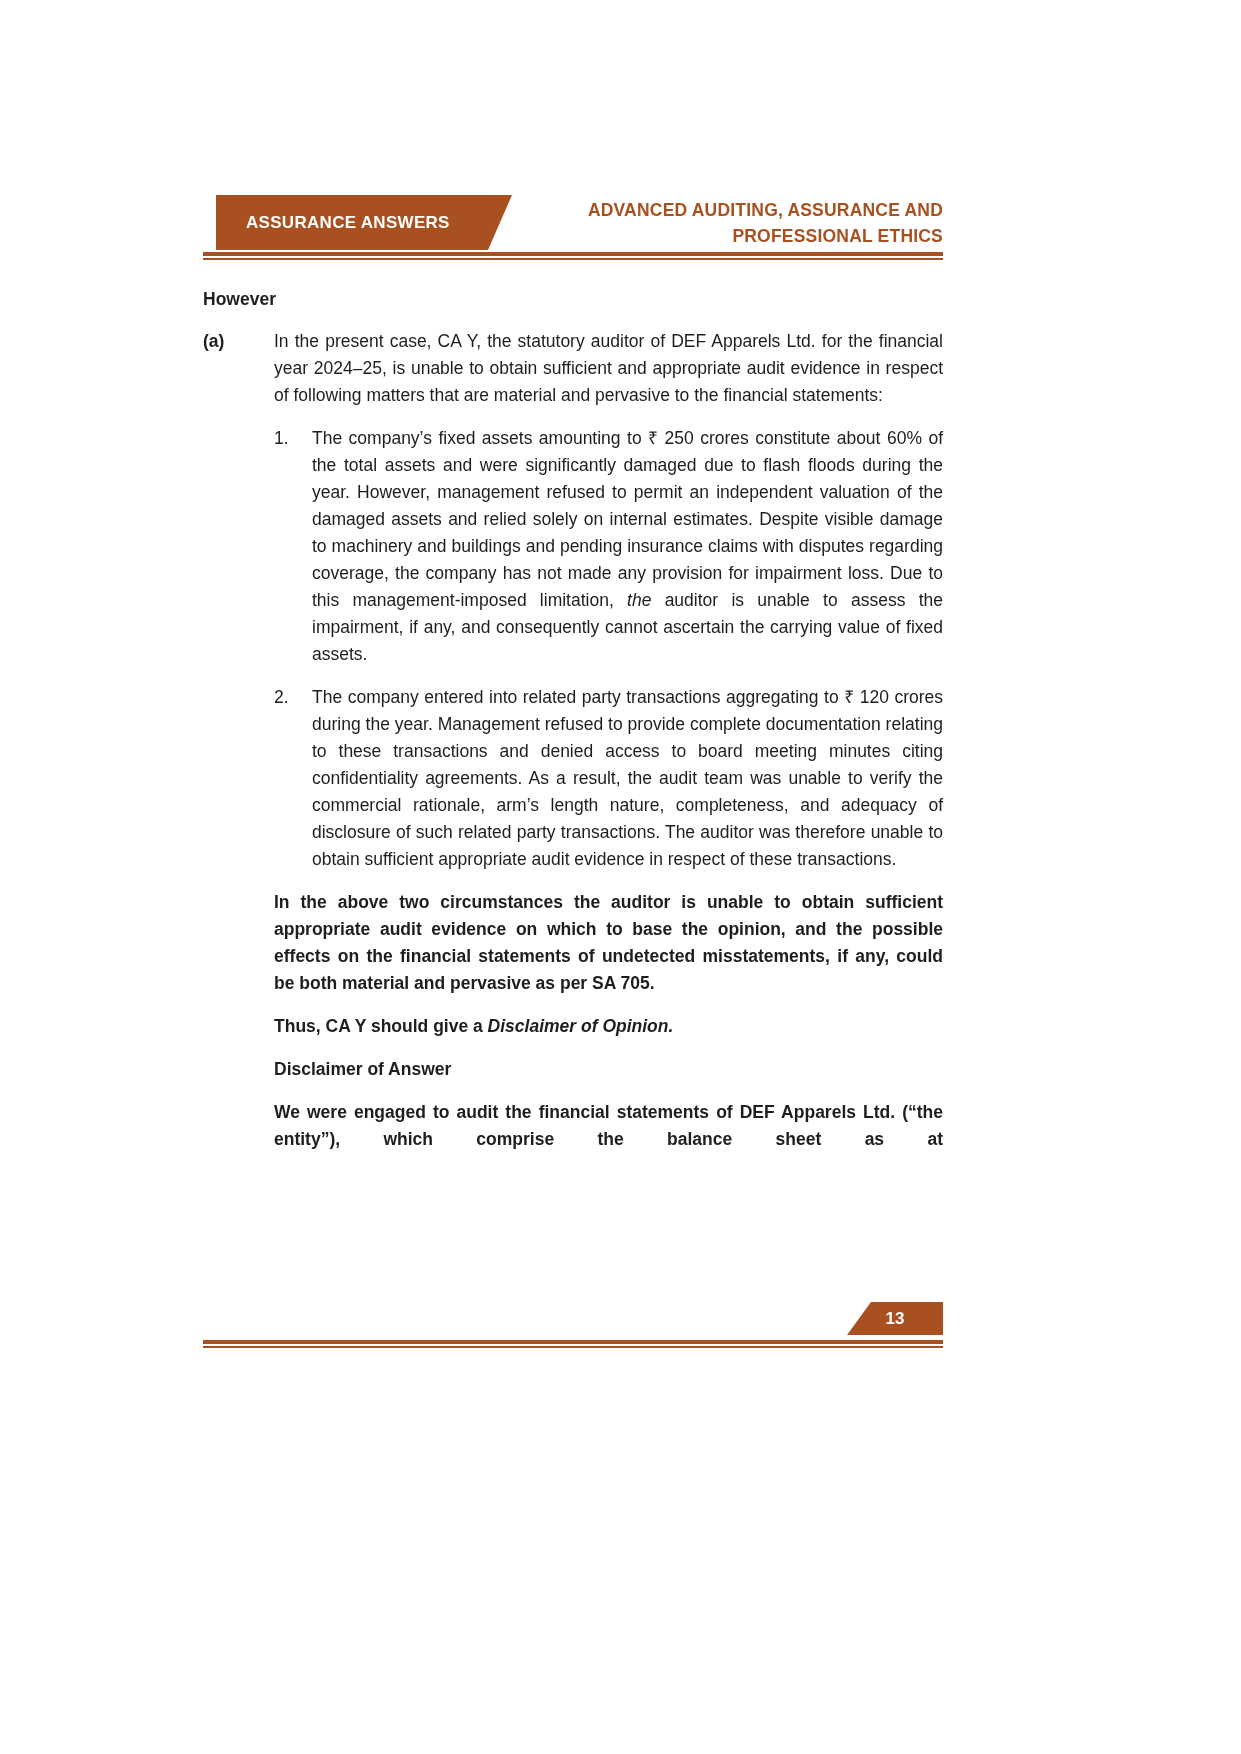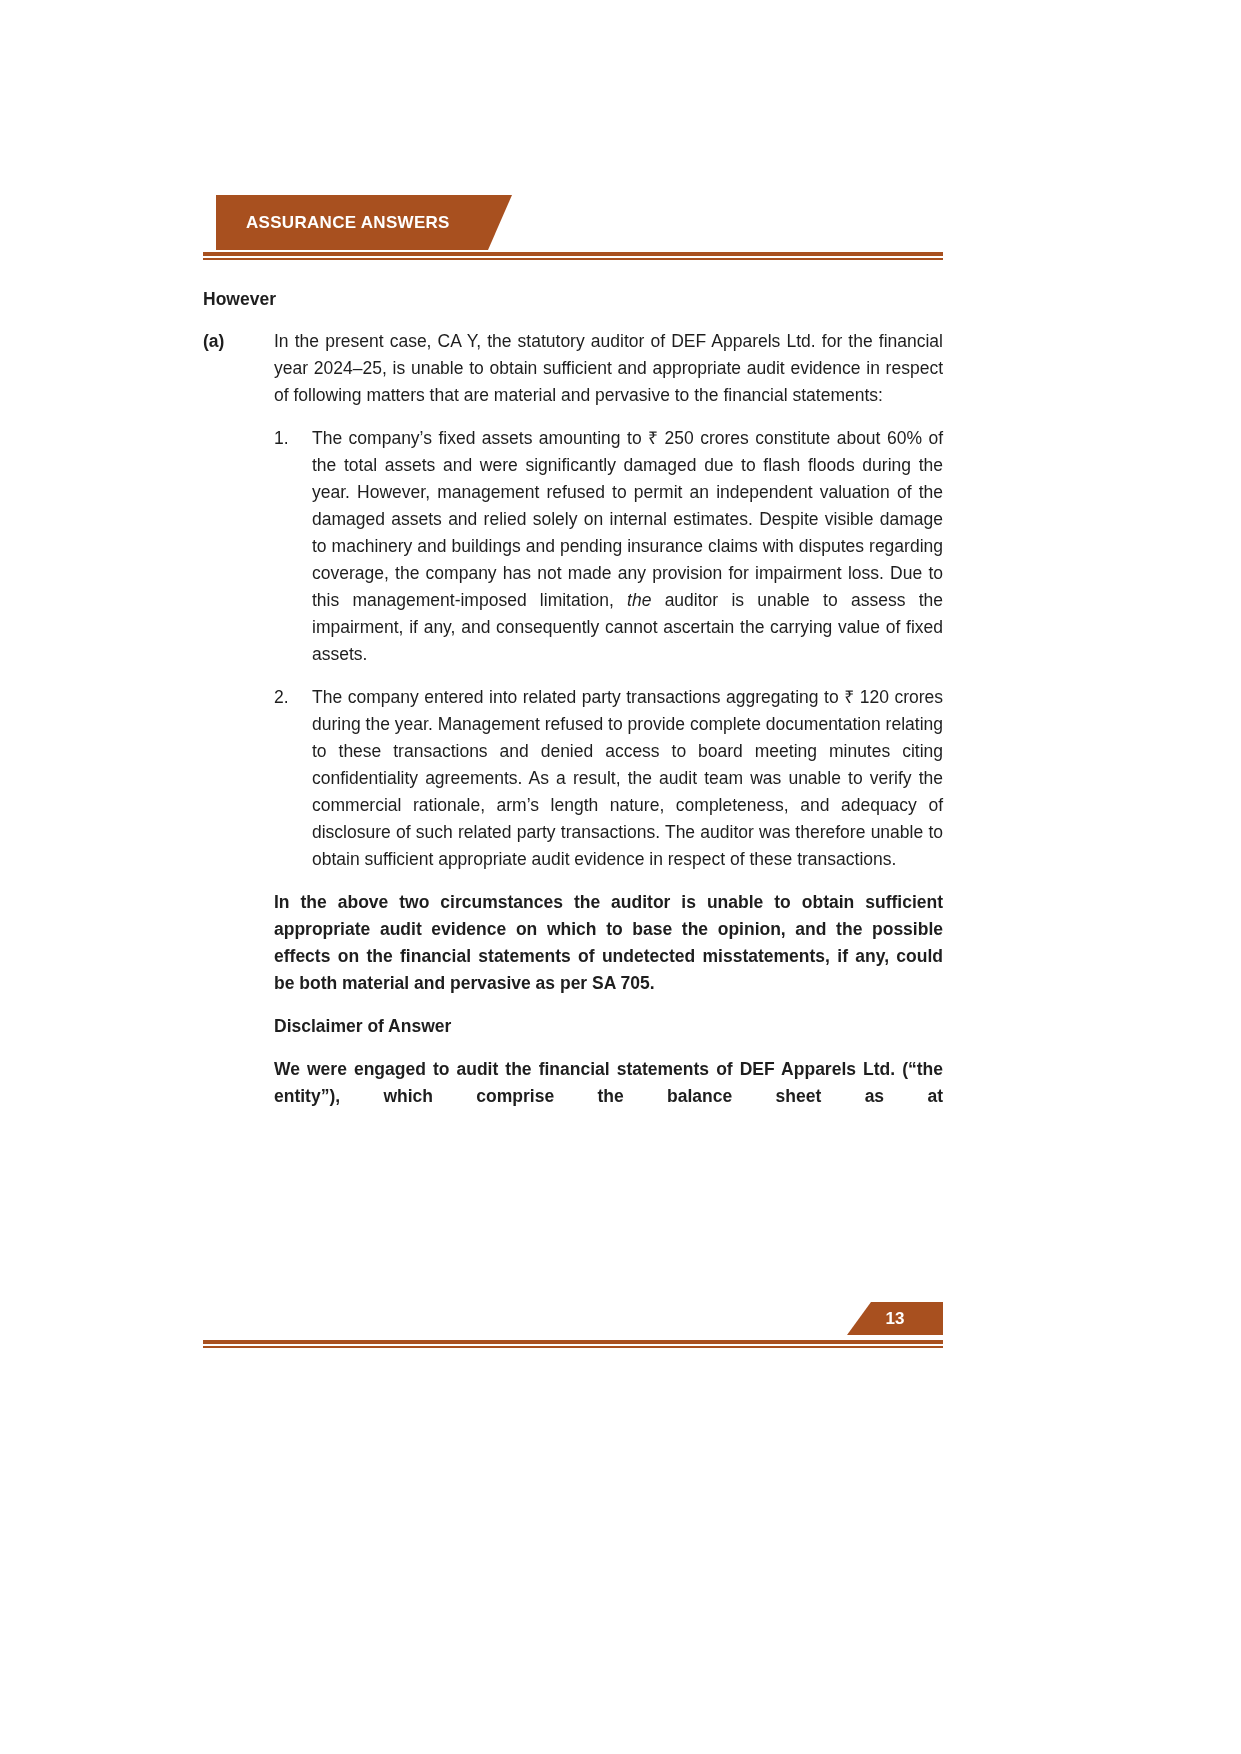--- a/index.html
+++ b/index.html
@@ -92,20 +92,24 @@
 </style>
 </head>
 <body>
 
 <div class="content">
 
   <div class="header-row">
     <div class="banner">
       <span class="banner-label">ASSURANCE ANSWERS</span>
     </div>
+    <div class="header-title">
+      <div>ADVANCED AUDITING, ASSURANCE AND</div>
+      <div>PROFESSIONAL ETHICS</div>
+    </div>
   </div>
   <div class="rule-thick"></div>
   <div class="rule-thin"></div>
 
   <div class="body-block">
     <div class="answer-heading">However</div>
 
     <div class="point-a">
       <div class="point-a-marker">(a)</div>
       <div class="point-a-body">
@@ -117,20 +121,21 @@
           <p class="num-body"><span>The company’s fixed assets amounting to ₹ 250 crores constitute about 60% of the total assets and were significantly damaged due to flash floods during the year. However, management refused to permit an independent valuation of the damaged assets and relied solely on internal estimates. Despite visible damage to machinery and buildings and pending insurance claims with disputes regarding coverage, the company has not made any provision for impairment loss. Due to this management-imposed limitation, </span><i>the</i><span> auditor is unable to assess the impairment, if any, and consequently cannot ascertain the carrying value of fixed assets.</span></p>
         </div>
 
         <div class="num-item">
           <div class="num-marker">2.</div>
           <p class="num-body">The company entered into related party transactions aggregating to ₹ 120 crores during the year. Management refused to provide complete documentation relating to these transactions and denied access to board meeting minutes citing confidentiality agreements. As a result, the audit team was unable to verify the commercial rationale, arm’s length nature, completeness, and adequacy of disclosure of such related party transactions. The auditor was therefore unable to obtain sufficient appropriate audit evidence in respect of these transactions.</p>
         </div>
 
         <p class="para indent">In the above two circumstances the auditor is unable to obtain sufficient appropriate audit evidence on which to base the opinion, and the possible effects on the financial statements of undetected misstatements, if any, could be both material and pervasive as per SA 705.</p>
 
+        <p class="para indent no-justify"><span>Thus, CA Y should give a </span><i>Disclaimer of Opinion.</i></p>
 
 
         <p class="para indent bold">Disclaimer of Answer</p>
 
         <p class="para indent justify-last">We were engaged to audit the financial statements of DEF Apparels Ltd. (“the entity”), which comprise the balance sheet as at</p>
 
       </div>
     </div>
   </div>
 

